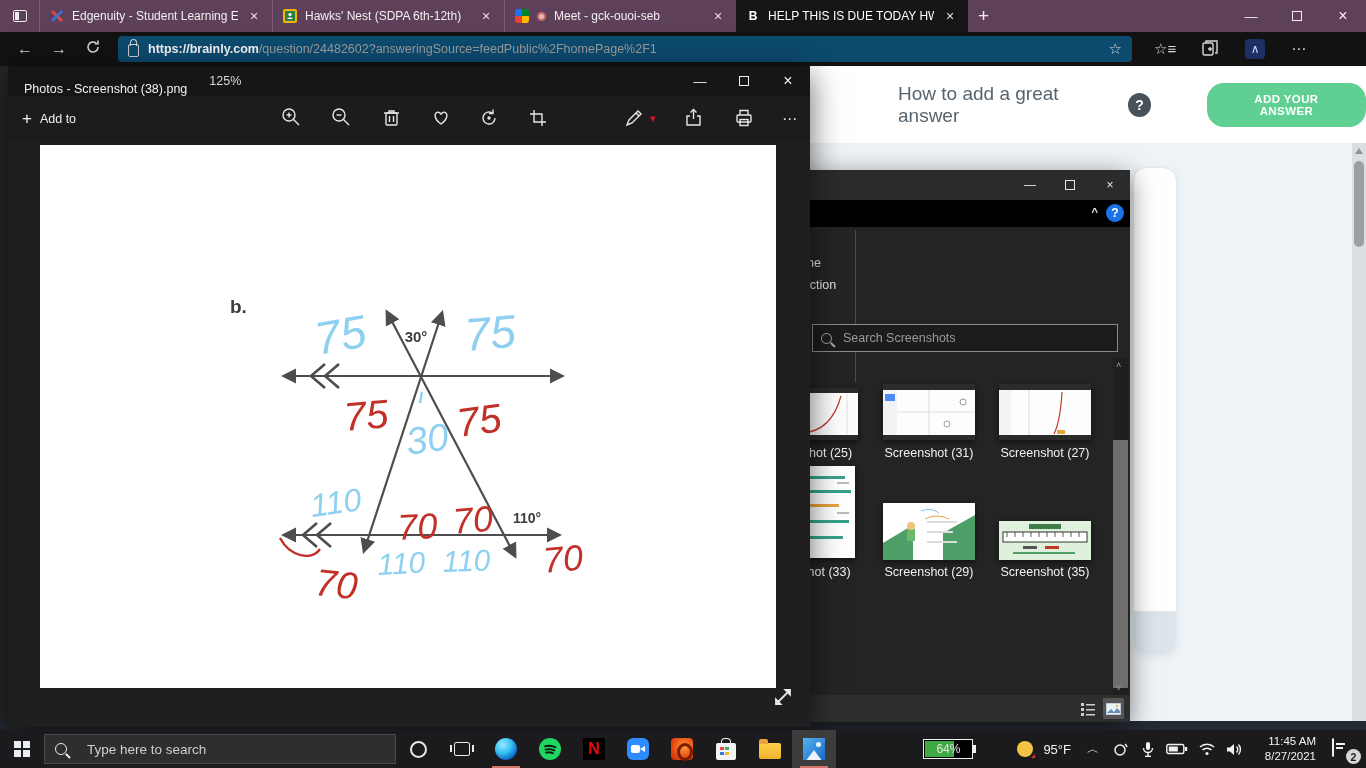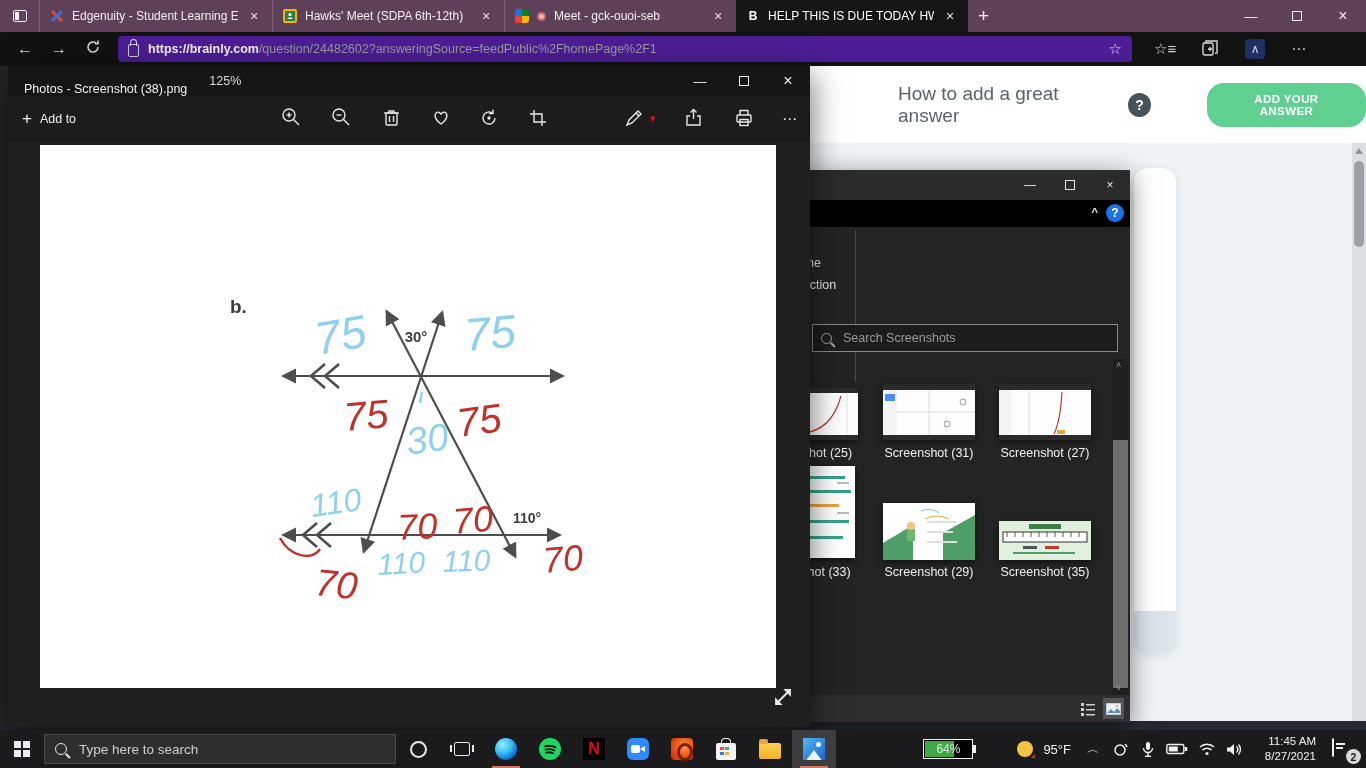--- a/index.html
+++ b/index.html
@@ -16,21 +16,21 @@
   .tab + .tab{border-left:1px solid #7a5a74;}
   .tab .t-title{white-space:nowrap;overflow:hidden;flex:1;}
   .tab .t-close{color:#e8dfe6;font-size:14px;width:16px;text-align:center;flex:none;}
   .tab.active{background:#161616;color:#fff;border-left:none;}
   .favicon{width:14px;height:14px;flex:none;position:relative;}
   .newtab{color:#f0e9ef;font-size:19px;margin-left:10px;}
   .winctl{position:absolute;top:0;right:0;height:32px;display:flex;}
   .winctl span{width:46px;height:32px;display:flex;align-items:center;justify-content:center;color:#f4eef3;font-size:13px;}
   #navbar{left:0;top:32px;width:1366px;height:34px;background:#121212;display:flex;align-items:center;color:#ddd;}
   .nav-ico{width:34px;text-align:center;font-size:16px;color:#cfcfcf;}
-  #urlpill{height:26px;width:1014px;margin-left:8px;background:#4c1d95;border-radius:4px;display:flex;align-items:center;padding:0 10px;font-size:12.5px;position:relative;}
+  #urlpill{height:26px;width:1014px;margin-left:8px;background:#0c4a6e;border-radius:4px;display:flex;align-items:center;padding:0 10px;font-size:12.5px;position:relative;}
   #urlpill .lock{width:11px;height:13px;border:1.5px solid #cfcfcf;border-radius:2px;position:relative;margin-right:9px;margin-top:3px;}
   #urlpill .lock:before{content:"";position:absolute;left:1px;top:-6px;width:5px;height:6px;border:1.5px solid #cfcfcf;border-bottom:none;border-radius:4px 4px 0 0;}
   .url-host{color:#f0f0f0;font-weight:bold;}
   .url-path{color:#9a9a9a;white-space:nowrap;overflow:hidden;max-width:760px;}
   .pill-star{position:absolute;right:10px;color:#d8d8d8;font-size:15px;}
   .nav-right{display:flex;align-items:center;gap:26px;margin-left:22px;color:#d8d8d8;font-size:15px;}
   .ext-badge{width:20px;height:20px;border-radius:4px;background:#1d2f63;color:#cfd6ff;font-size:12px;display:flex;align-items:center;justify-content:center;}
 
   
   #page-header{left:810px;top:66px;width:556px;height:77px;background:#fff;display:flex;align-items:center;}
@@ -90,21 +90,21 @@
   #ph-resize{left:764px;top:620px;color:#e8e8e8;}
   .ann-print{font-weight:bold;fill:#3d3d3d;}
   .ann-blue{fill:#8ed0ef;font-style:italic;}
   .ann-red{fill:#c13129;font-style:italic;}
 
   
   #taskbar{left:0;top:730px;width:1366px;height:38px;background:#1b1b1e;display:flex;align-items:center;z-index:50;}
   #start{width:44px;height:38px;display:flex;align-items:center;justify-content:center;}
   .winlogo{display:grid;grid-template-columns:7px 7px;grid-template-rows:7px 7px;gap:1.5px;}
   .winlogo i{background:#e9edf1;}
-  #tb-search{width:352px;height:30px;background:#2e2e2e;border:1px solid #4a4a4a;display:flex;align-items:center;gap:10px;padding:0 10px;}
+  #tb-search{width:352px;height:30px;background:#2e2e2e;border:1px solid #4a4a4a;display:flex;align-items:center;gap:18px;padding:0 10px;}
   #tb-search input{background:transparent;border:none;outline:none;color:#cfcfcf;font-size:13.5px;width:280px;}
   #tb-search input::placeholder{color:#cfcfcf;}
   .mag2{width:12px;height:12px;border:1.6px solid #e8e8e8;border-radius:50%;position:relative;flex:none;}
   .mag2:after{content:"";position:absolute;width:6px;height:1.6px;background:#e8e8e8;transform:rotate(45deg);left:9px;top:11px;}
   .tb-tile{width:44px;height:38px;display:flex;align-items:center;justify-content:center;position:relative;}
   .tb-tile.running:after{content:"";position:absolute;left:8px;right:8px;bottom:0;height:2.5px;background:#d4766a;}
   .tb-tile.active-app{background:#3d3d3d;}
   .cortana-ring{width:17px;height:17px;border:2px solid #e8e8e8;border-radius:50%;}
   .taskview{width:16px;height:14px;border:1.6px solid #e8e8e8;border-radius:2px;position:relative;}
   .taskview:before{content:"";position:absolute;left:-5px;top:2px;width:2px;height:7px;background:#e8e8e8;}
@@ -161,21 +161,21 @@
     </div>
     <div class="tab">
       <span class="favicon">
         <svg width="14" height="14">
             <rect x="0" y="0" width="14" height="14" rx="2" fill="#f5b400"></rect>
             <rect x="2" y="2" width="10" height="10" fill="#2d7d46"></rect>
             <circle cx="7" cy="5.5" r="1.6" fill="#fff"></circle>
             <path d="M4,10 q3,-3.5 6,0 z" fill="#fff"></path>
           </svg>
       </span>
-      <span class="t-title">Hawks' Meet (SDPA 6th-12th)</span>
+      <span class="t-title">Hawks' Nest (SDPA 6th-12th)</span>
       <span class="t-close">×</span>
     </div>
     <div class="tab">
       <span class="favicon" style="border-radius:3px;background:conic-gradient(#00832d 0 25%,#ffba00 0 50%,#ea4335 0 75%,#1a73e8 0 100%);"></span>
       <span class="favicon" style="border-radius:50%;background:#e9b8b8;border:2.5px solid #c96a6a;width:9px;height:9px;"></span>
       <span class="t-title">Meet - gck-ouoi-seb</span>
       <span class="t-close">×</span>
     </div>
     <div class="tab active">
       <span class="favicon" style="color:#fff;font-weight:bold;font-size:12px;text-align:center;">B</span>

